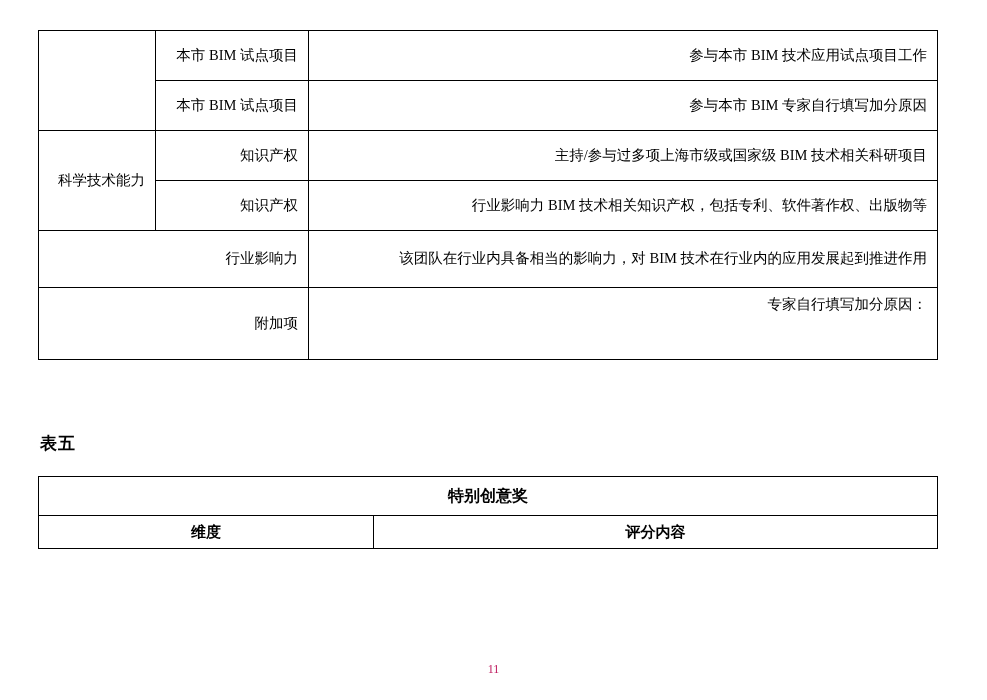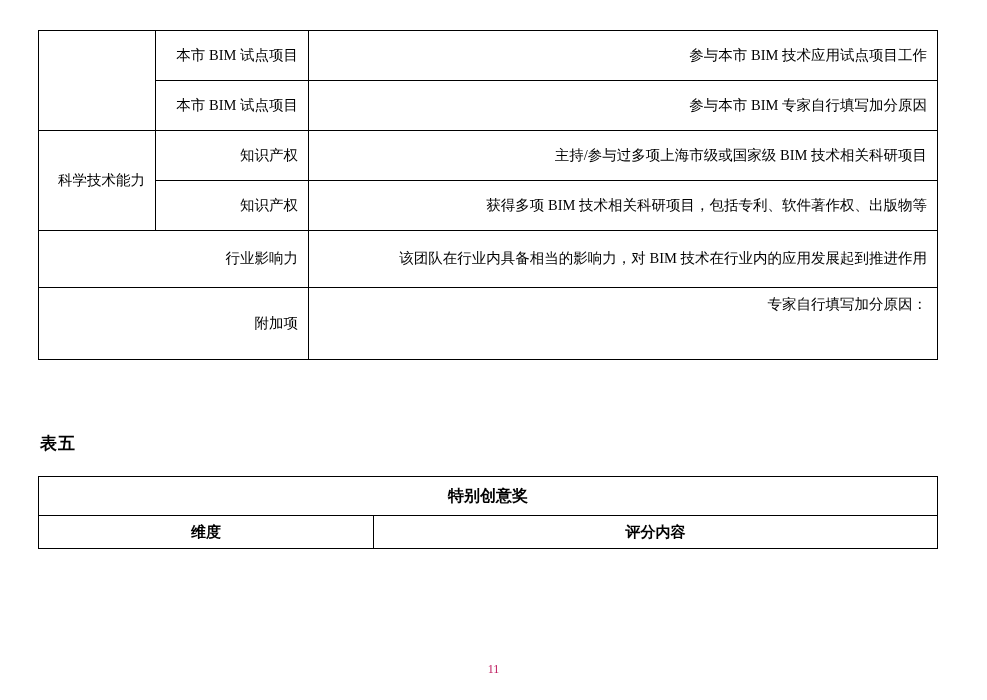--- a/index.html
+++ b/index.html
@@ -118,21 +118,21 @@
         <td class="cell-center">本市 BIM 试点项目</td>
         <td class="cell-left">参与本市 BIM 专家自行填写加分原因</td>
       </tr>
       <tr class="row-h1">
         <td rowspan="2" class="cell-center">科学技术能力</td>
         <td class="cell-center">知识产权</td>
         <td class="cell-left">主持/参与过多项上海市级或国家级 BIM 技术相关科研项目</td>
       </tr>
       <tr class="row-h1">
         <td class="cell-center">知识产权</td>
-        <td class="cell-left">获得多项 BIM 技术相关科研项目，包括专利、软件著作权、出版物等</td>
+        <td class="cell-left">行业影响力 BIM 技术相关知识产权，包括专利、软件著作权、出版物等</td>
       </tr>
       <tr class="row-h2">
         <td colspan="2" class="cell-center">行业影响力</td>
         <td class="cell-left">该团队在行业内具备相当的影响力，对 BIM 技术在行业内的应用发展起到推进作用</td>
       </tr>
       <tr class="row-extra">
         <td colspan="2" class="cell-center">附加项</td>
         <td class="cell-left" style="vertical-align:top; padding-top:6px;">专家自行填写加分原因：</td>
       </tr>
     </tbody>

